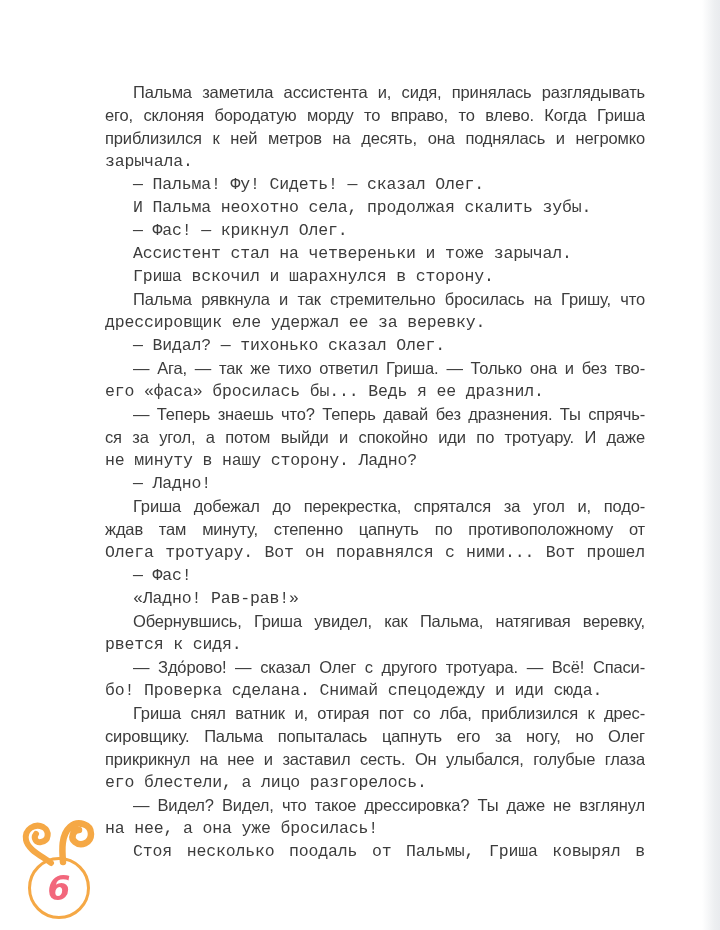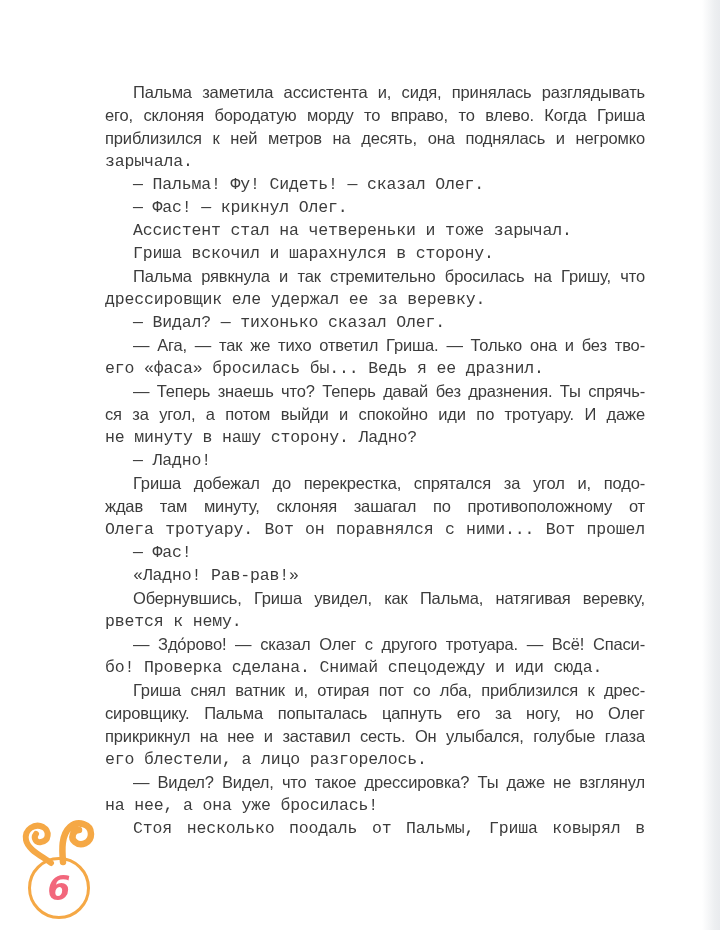--- a/index.html
+++ b/index.html
@@ -71,20 +71,23 @@
       <div class="para">
         <div class="line first">Пальма заметила ассистента и, сидя, принялась разглядывать</div>
         <div class="line">его, склоняя бородатую морду то вправо, то влево. Когда Гриша</div>
         <div class="line">приблизился к ней метров на десять, она поднялась и негромко</div>
         <div class="line last">зарычала.</div>
       </div>
       <div class="para">
         <div class="line first last">— Пальма! Фу! Сидеть! — сказал Олег.</div>
       </div>
       <div class="para">
+        <div class="line first last">И Пальма неохотно села, продолжая скалить зубы.</div>
+      </div>
+      <div class="para">
         <div class="line first last">— Фас! — крикнул Олег.</div>
       </div>
       <div class="para">
         <div class="line first last">Ассистент стал на четвереньки и тоже зарычал.</div>
       </div>
       <div class="para">
         <div class="line first last">Гриша вскочил и шарахнулся в сторону.</div>
       </div>
       <div class="para">
         <div class="line first">Пальма рявкнула и так стремительно бросилась на Гришу, что</div>
@@ -100,32 +103,32 @@
       <div class="para">
         <div class="line first">— Теперь знаешь что? Теперь давай без дразнения. Ты спрячь-</div>
         <div class="line">ся за угол, а потом выйди и спокойно иди по тротуару. И даже</div>
         <div class="line last">не минуту в нашу сторону. Ладно?</div>
       </div>
       <div class="para">
         <div class="line first last">— Ладно!</div>
       </div>
       <div class="para">
         <div class="line first">Гриша добежал до перекрестка, спрятался за угол и, подо-</div>
-        <div class="line">ждав там минуту, склоняя зашагал по противоположному от</div>
+        <div class="line">ждав там минуту, степенно цапнуть по противоположному от</div>
         <div class="line last">Олега тротуару. Вот он поравнялся с ними... Вот прошел мимо...</div>
       </div>
       <div class="para">
         <div class="line first last">— Фас!</div>
       </div>
       <div class="para">
         <div class="line first last">«Ладно! Рав-рав!»</div>
       </div>
       <div class="para">
         <div class="line first">Обернувшись, Гриша увидел, как Пальма, натягивая веревку,</div>
-        <div class="line last">рвется к нему.</div>
+        <div class="line last">рвется к сидя.</div>
       </div>
       <div class="para">
         <div class="line first">— Здо́рово! — сказал Олег с другого тротуара. — Всё! Спаси-</div>
         <div class="line last">бо! Проверка сделана. Снимай спецодежду и иди сюда.</div>
       </div>
       <div class="para">
         <div class="line first">Гриша снял ватник и, отирая пот со лба, приблизился к дрес-</div>
         <div class="line">сировщику. Пальма попыталась цапнуть его за ногу, но Олег</div>
         <div class="line">прикрикнул на нее и заставил сесть. Он улыбался, голубые глаза</div>
         <div class="line last">его блестели, а лицо разгорелось.</div>

